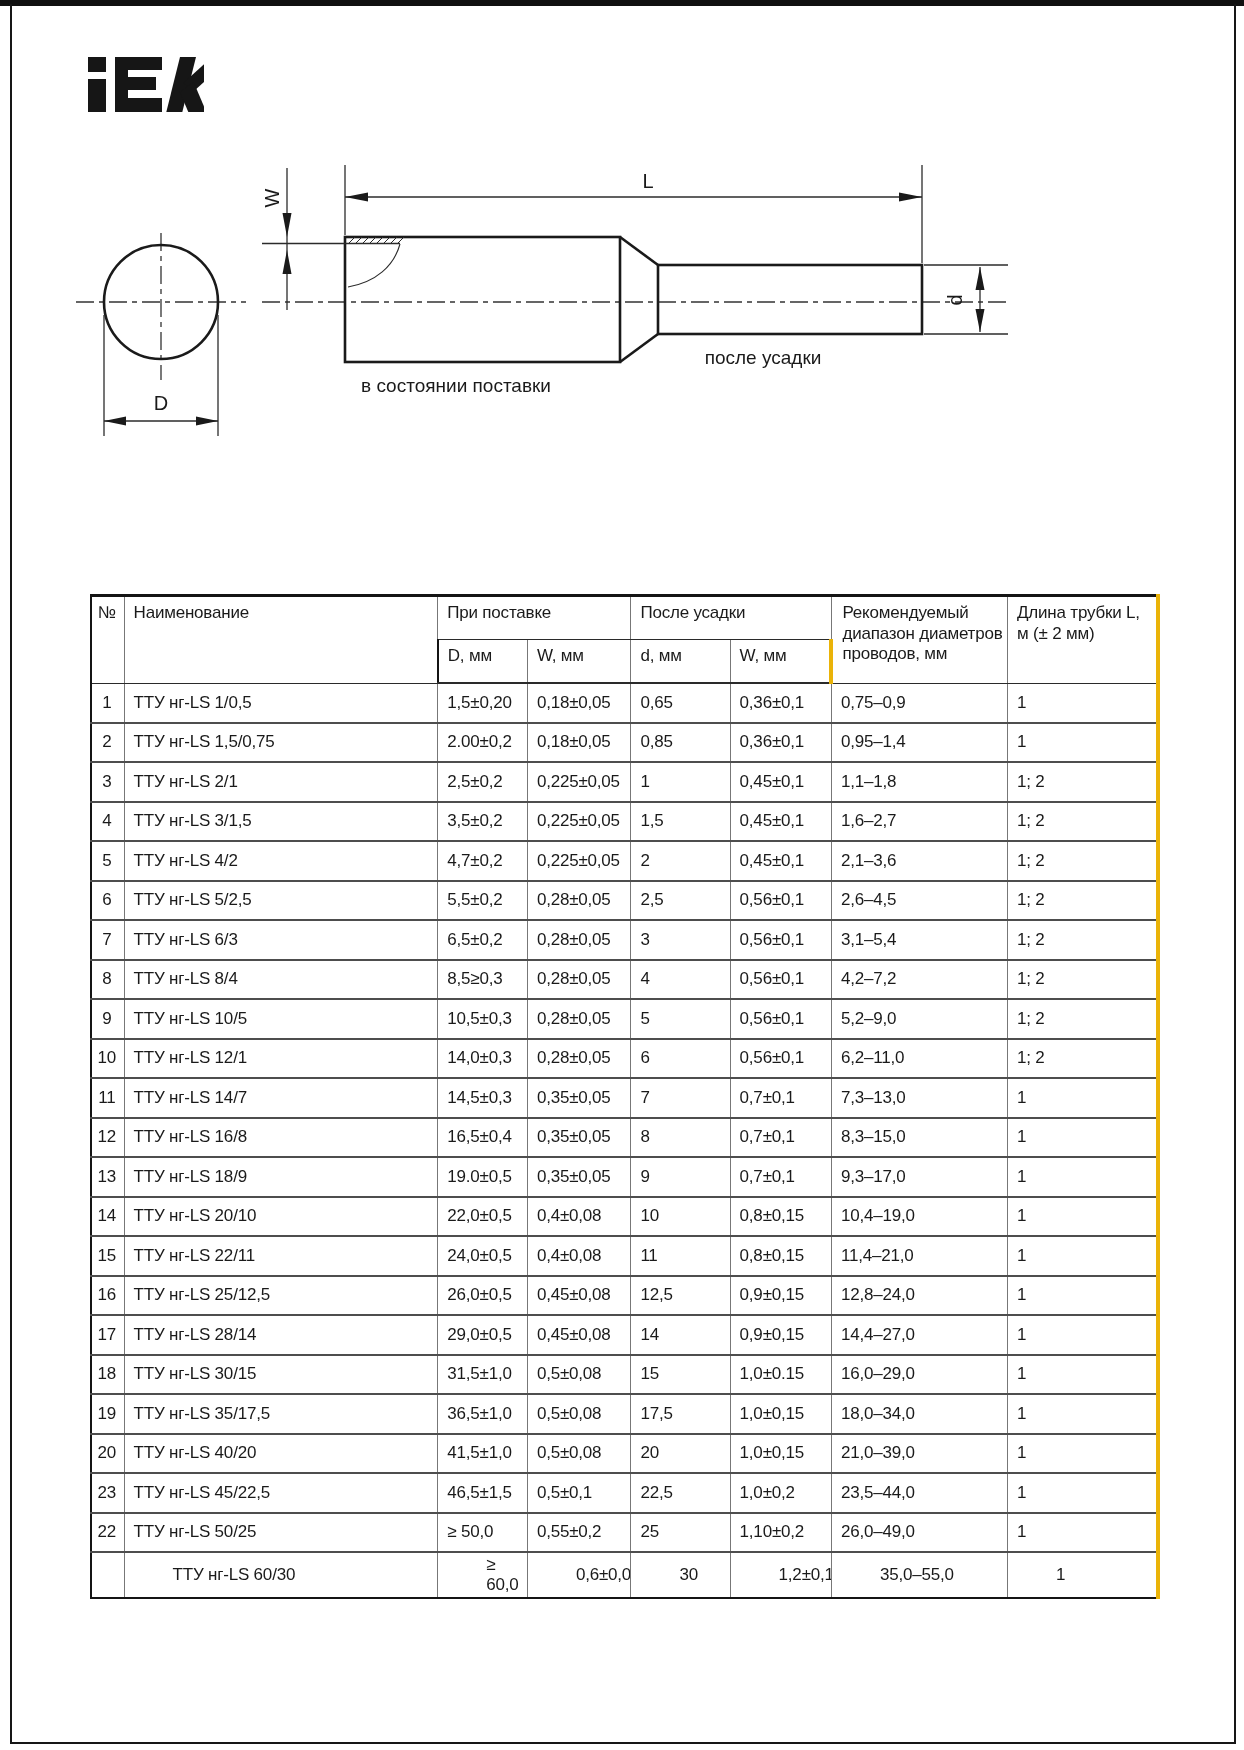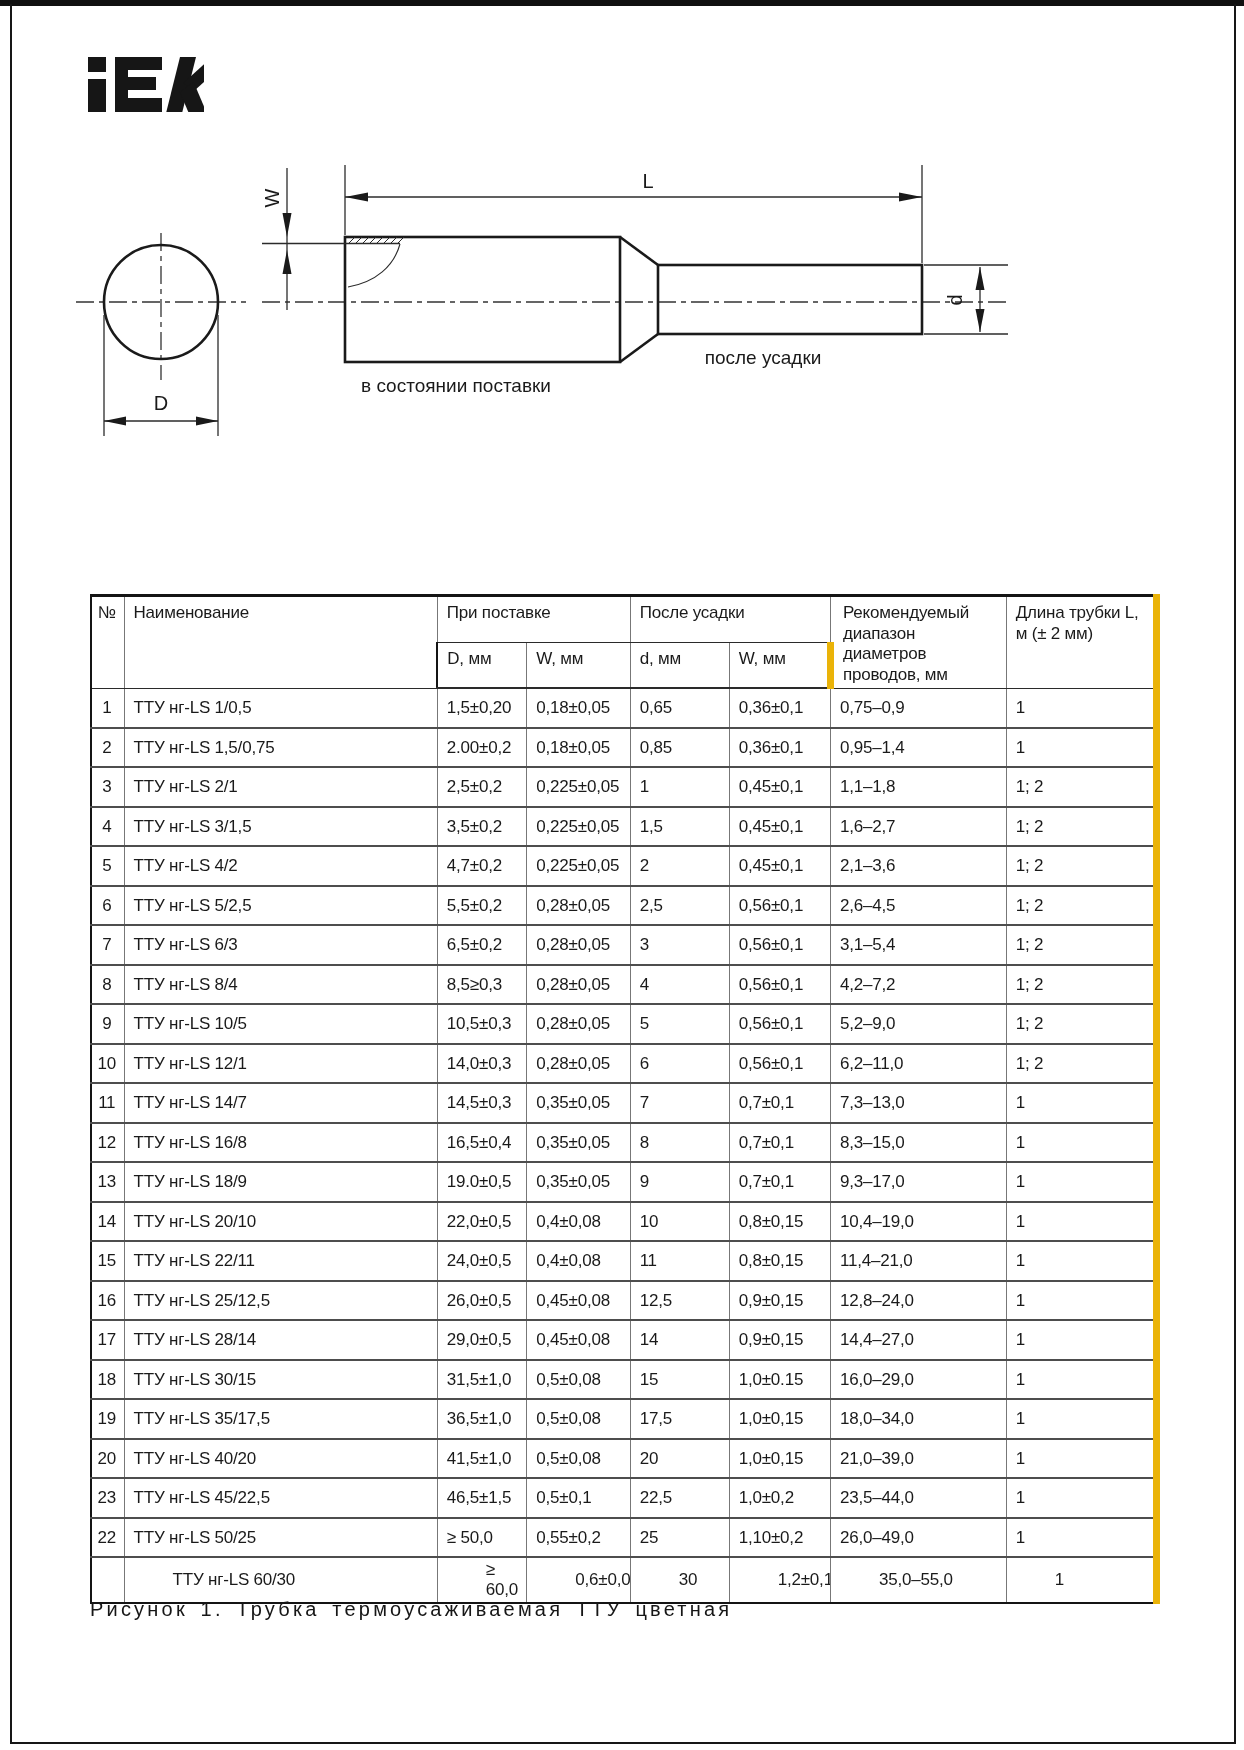--- a/index.html
+++ b/index.html
@@ -45,21 +45,21 @@
   }
   .spec-table thead tr:first-child th{border-top:3px solid #141414;}
   .spec-table thead th.two-row{height:76px;}
   .spec-table thead tr:last-child th{border-bottom:2px solid #2a2a2a;margin-top:48px;}
   .spec-table tbody td{
     height:33.5px;vertical-align:middle;
     border-bottom:2px solid #4d4d4d;background:#fff;
   }
   .spec-table .c-num{text-align:center;padding-left:2px;}
   .spec-table th:first-child,.spec-table td:first-child{border-left:2px solid #141414;}
-  .spec-table th:last-child,.spec-table td:last-child{border-right:7px solid #eab308;}
+  .spec-table th:last-child,.spec-table td:last-child{border-right:4px solid #eab308;}
   .spec-table tbody tr:last-child td{border-bottom:2.5px solid #141414;padding-left:48px;}
 
   .figure-caption{
     position:absolute;left:90px;top:1598px;
     font-size:20px;letter-spacing:3.2px;word-spacing:4px;
     color:#161616;
   }
   .dline{stroke:#2b2b2b;stroke-width:1.3;fill:none;}
   .thick{stroke:#1a1a1a;stroke-width:2.6;fill:none;}
   .cdash{stroke:#333;stroke-width:1.3;fill:none;stroke-dasharray:18 5 5 5;}
@@ -403,14 +403,13 @@
           <td>≥ 60,0</td>
           <td>0,6±0,08</td>
           <td>30</td>
           <td>1,2±0,15</td>
           <td>35,0–55,0</td>
           <td>1</td>
         </tr>
       </tbody>
   </table>
 
-  <div class="figure-caption">Рисунок 1. Трубка термоусаживаемая ТТУ цветная</div>
 </div>
 
 </body></html>

